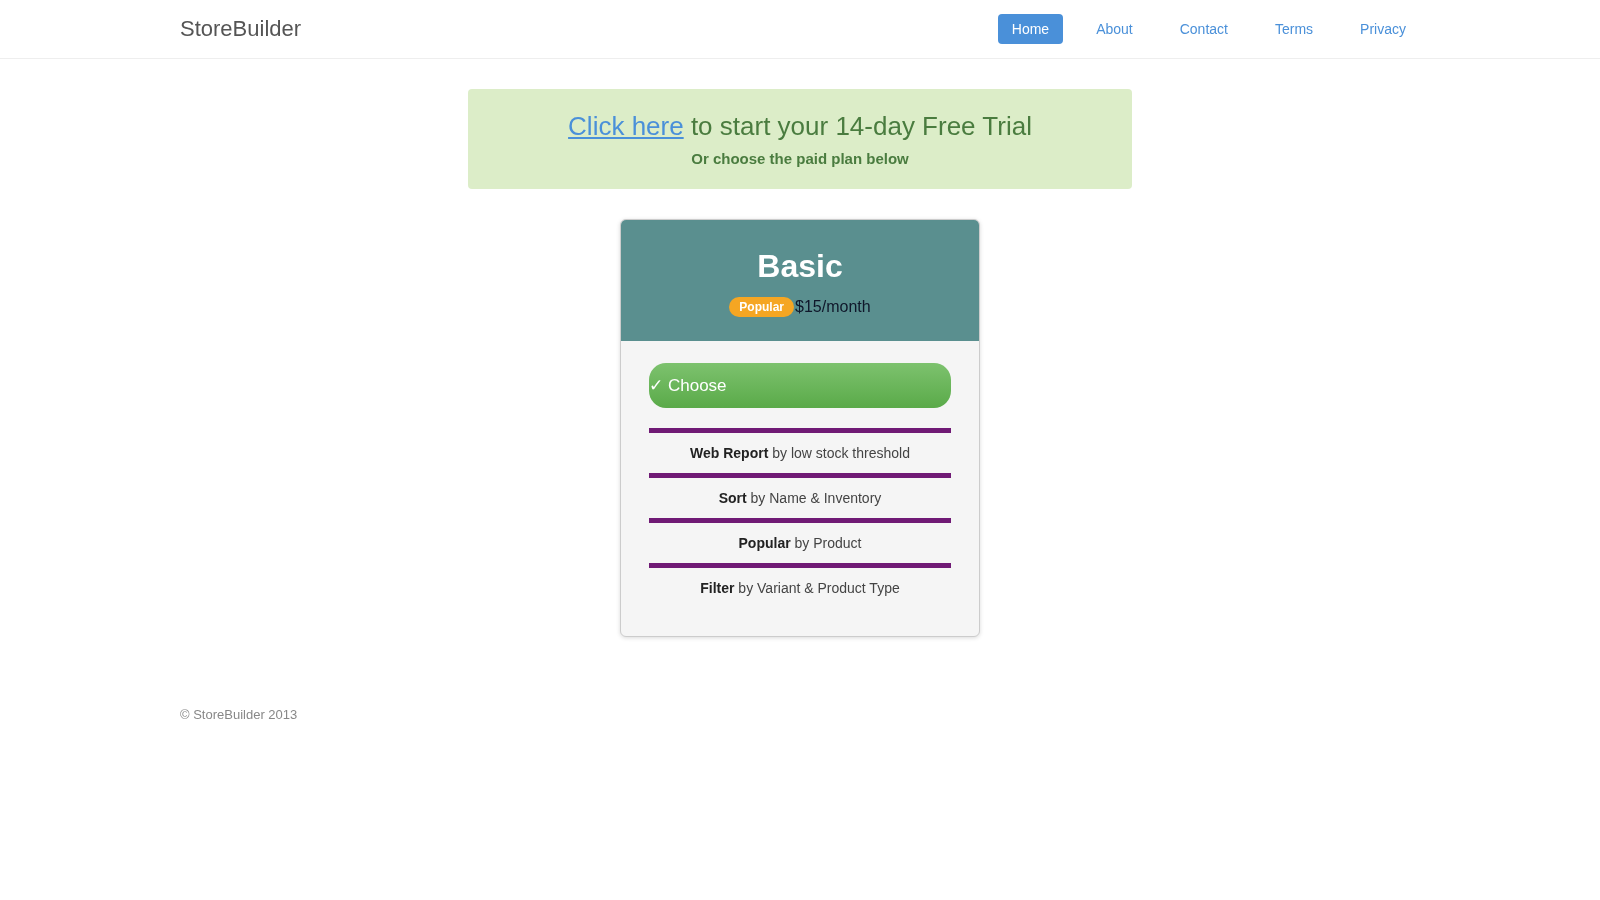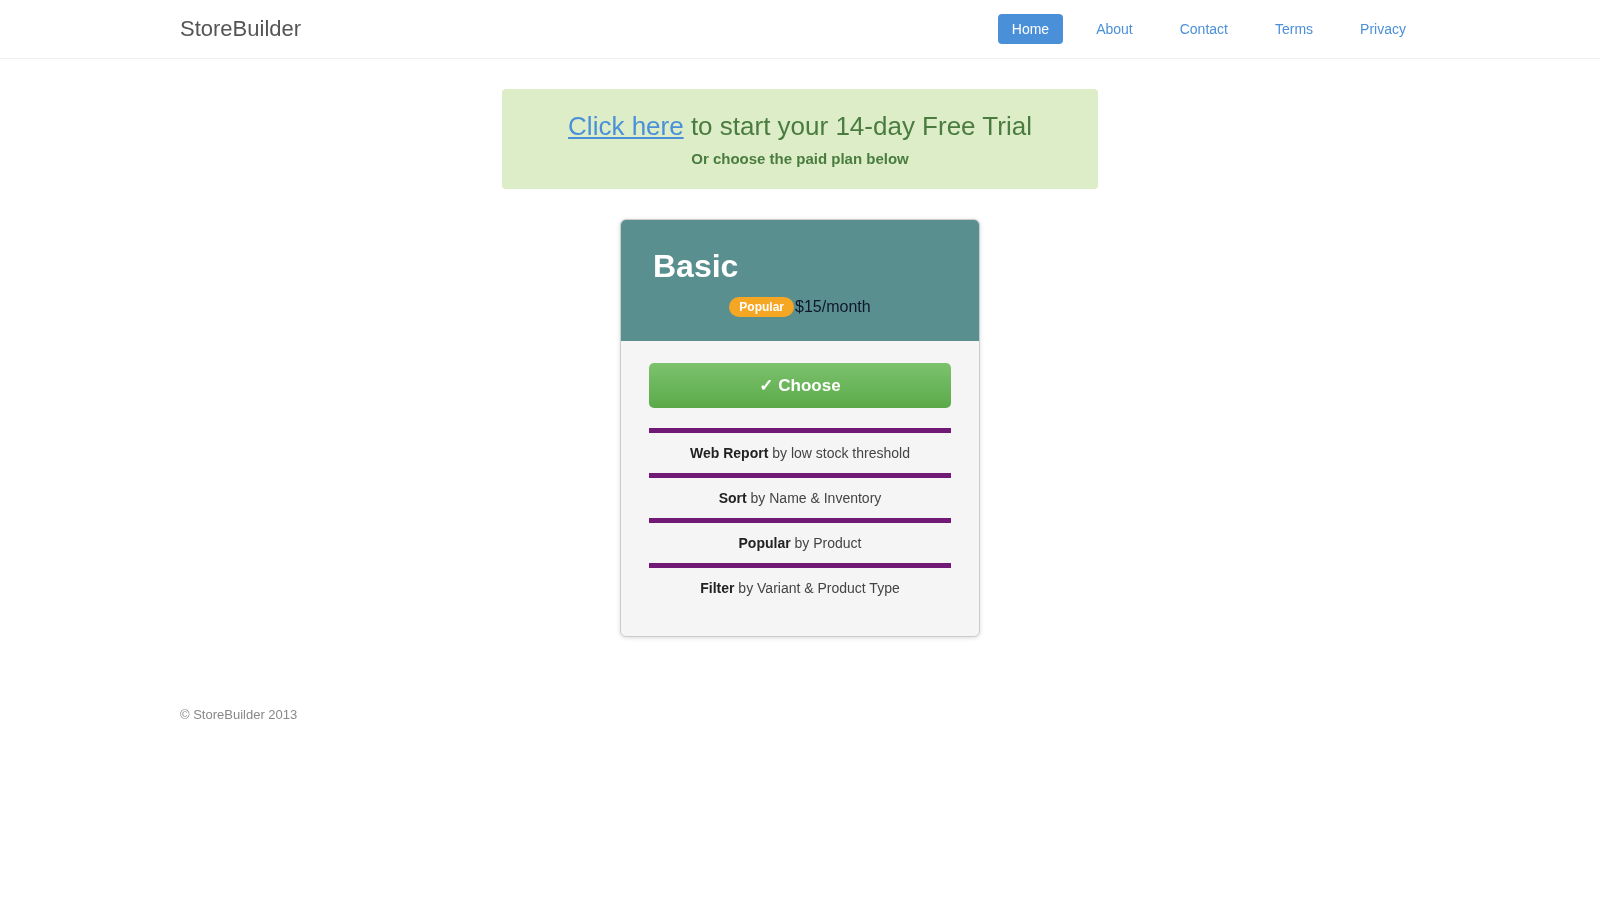--- a/index.html
+++ b/index.html
@@ -52,21 +52,21 @@
 
     .nav-link.active {
       background: #4a90d9;
       color: #fff;
     }
 
     
     .banner {
       background: #dcedc8;
       margin: 30px auto;
-      width: 596px;
+      width: 664px;
       padding: 22px 30px;
       border-radius: 4px;
       text-align: center;
     }
 
     .banner-title {
       font-size: 26px;
       color: #4a7c3f;
       margin-bottom: 8px;
     }
@@ -95,21 +95,21 @@
       border: 1px solid #ccc;
       border-radius: 6px;
       overflow: hidden;
       background: #f5f5f5;
       box-shadow: 0 1px 4px rgba(0,0,0,0.15);
     }
 
     .card-header {
       background: #5a8f8f;
       padding: 28px 32px 24px;
-      text-align: left;
+      text-align: center;
     }
 
     .card-header-title {
       font-size: 32px;
       font-weight: 700;
       color: #fff;
       margin-bottom: 12px;
     }
 
     .card-header-pricing {
@@ -137,26 +137,26 @@
     .card-body {
       padding: 22px 28px 28px;
     }
 
     .choose-btn {
       display: block;
       width: 100%;
       background: linear-gradient(to bottom, #7dc26e, #5aaa49);
       color: #fff;
       font-size: 17px;
-      font-weight: 700;
+      font-weight: 400;
       border: none;
-      border-radius: 5px;
+      border-radius: 17px;
       padding: 12px 0;
       cursor: pointer;
-      text-align: center;
+      text-align: left;
       margin-bottom: 20px;
     }
 
     .feature-list {
       list-style: none;
     }
 
     .feature-item {
       padding: 12px 0;
       border-top: 5px solid #701a75;

